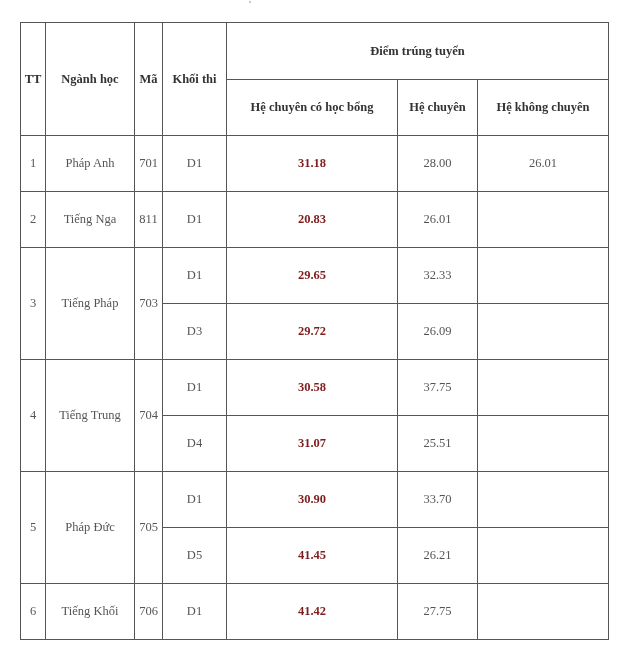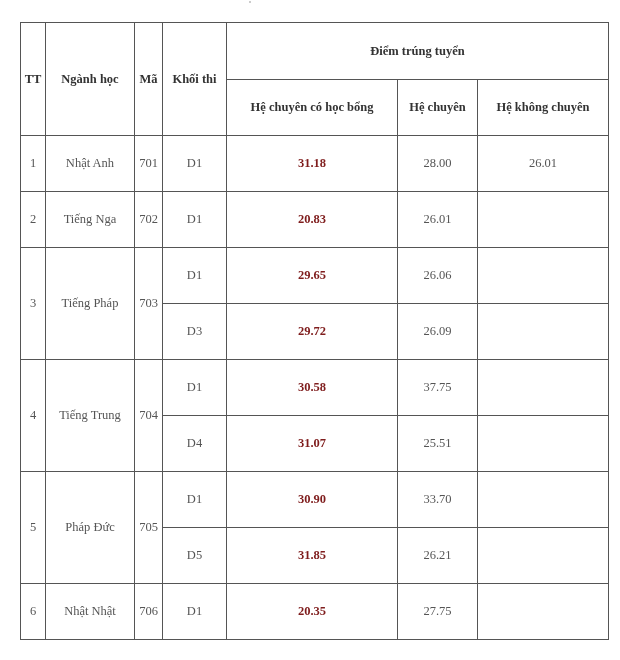--- a/index.html
+++ b/index.html
@@ -75,45 +75,45 @@
     <tr class="hdr-sub">
       <th>Hệ chuyên có học bổng</th>
       <th>Hệ chuyên</th>
       <th>Hệ không chuyên</th>
     </tr>
   </thead>
   <tbody>
 
     <tr class="row">
       <td class="plain">1</td>
-      <td class="plain">Nhật Anh</td>
+      <td class="plain">Pháp Anh</td>
       <td class="plain">701</td>
       <td class="plain">D1</td>
       <td class="bold">31.18</td>
       <td class="plain">28.00</td>
       <td class="plain">26.01</td>
     </tr>
 
     <tr class="row">
       <td class="plain">2</td>
       <td class="plain">Tiếng Nga</td>
-      <td class="plain">702</td>
+      <td class="plain">811</td>
       <td class="plain">D1</td>
       <td class="bold">20.83</td>
       <td class="plain">26.01</td>
       <td class="plain"></td>
     </tr>
 
     <tr class="row">
       <td rowspan="2" class="plain">3</td>
       <td rowspan="2" class="plain">Tiếng Pháp</td>
       <td rowspan="2" class="plain">703</td>
       <td class="plain">D1</td>
       <td class="bold">29.65</td>
-      <td class="plain">26.06</td>
+      <td class="plain">32.33</td>
       <td class="plain"></td>
     </tr>
     <tr class="row">
       <td class="plain">D3</td>
       <td class="bold">29.72</td>
       <td class="plain">26.09</td>
       <td class="plain"></td>
     </tr>
 
     <tr class="row">
@@ -136,28 +136,28 @@
       <td rowspan="2" class="plain">5</td>
       <td rowspan="2" class="plain">Pháp Đức</td>
       <td rowspan="2" class="plain">705</td>
       <td class="plain">D1</td>
       <td class="bold">30.90</td>
       <td class="plain">33.70</td>
       <td class="plain"></td>
     </tr>
     <tr class="row">
       <td class="plain">D5</td>
-      <td class="bold">31.85</td>
+      <td class="bold">41.45</td>
       <td class="plain">26.21</td>
       <td class="plain"></td>
     </tr>
 
     <tr class="row">
       <td class="plain">6</td>
-      <td class="plain">Nhật Nhật</td>
+      <td class="plain">Tiếng Khối</td>
       <td class="plain">706</td>
       <td class="plain">D1</td>
-      <td class="bold">20.35</td>
+      <td class="bold">41.42</td>
       <td class="plain">27.75</td>
       <td class="plain"></td>
     </tr>
   </tbody>
 </table>
 
 </body></html>

